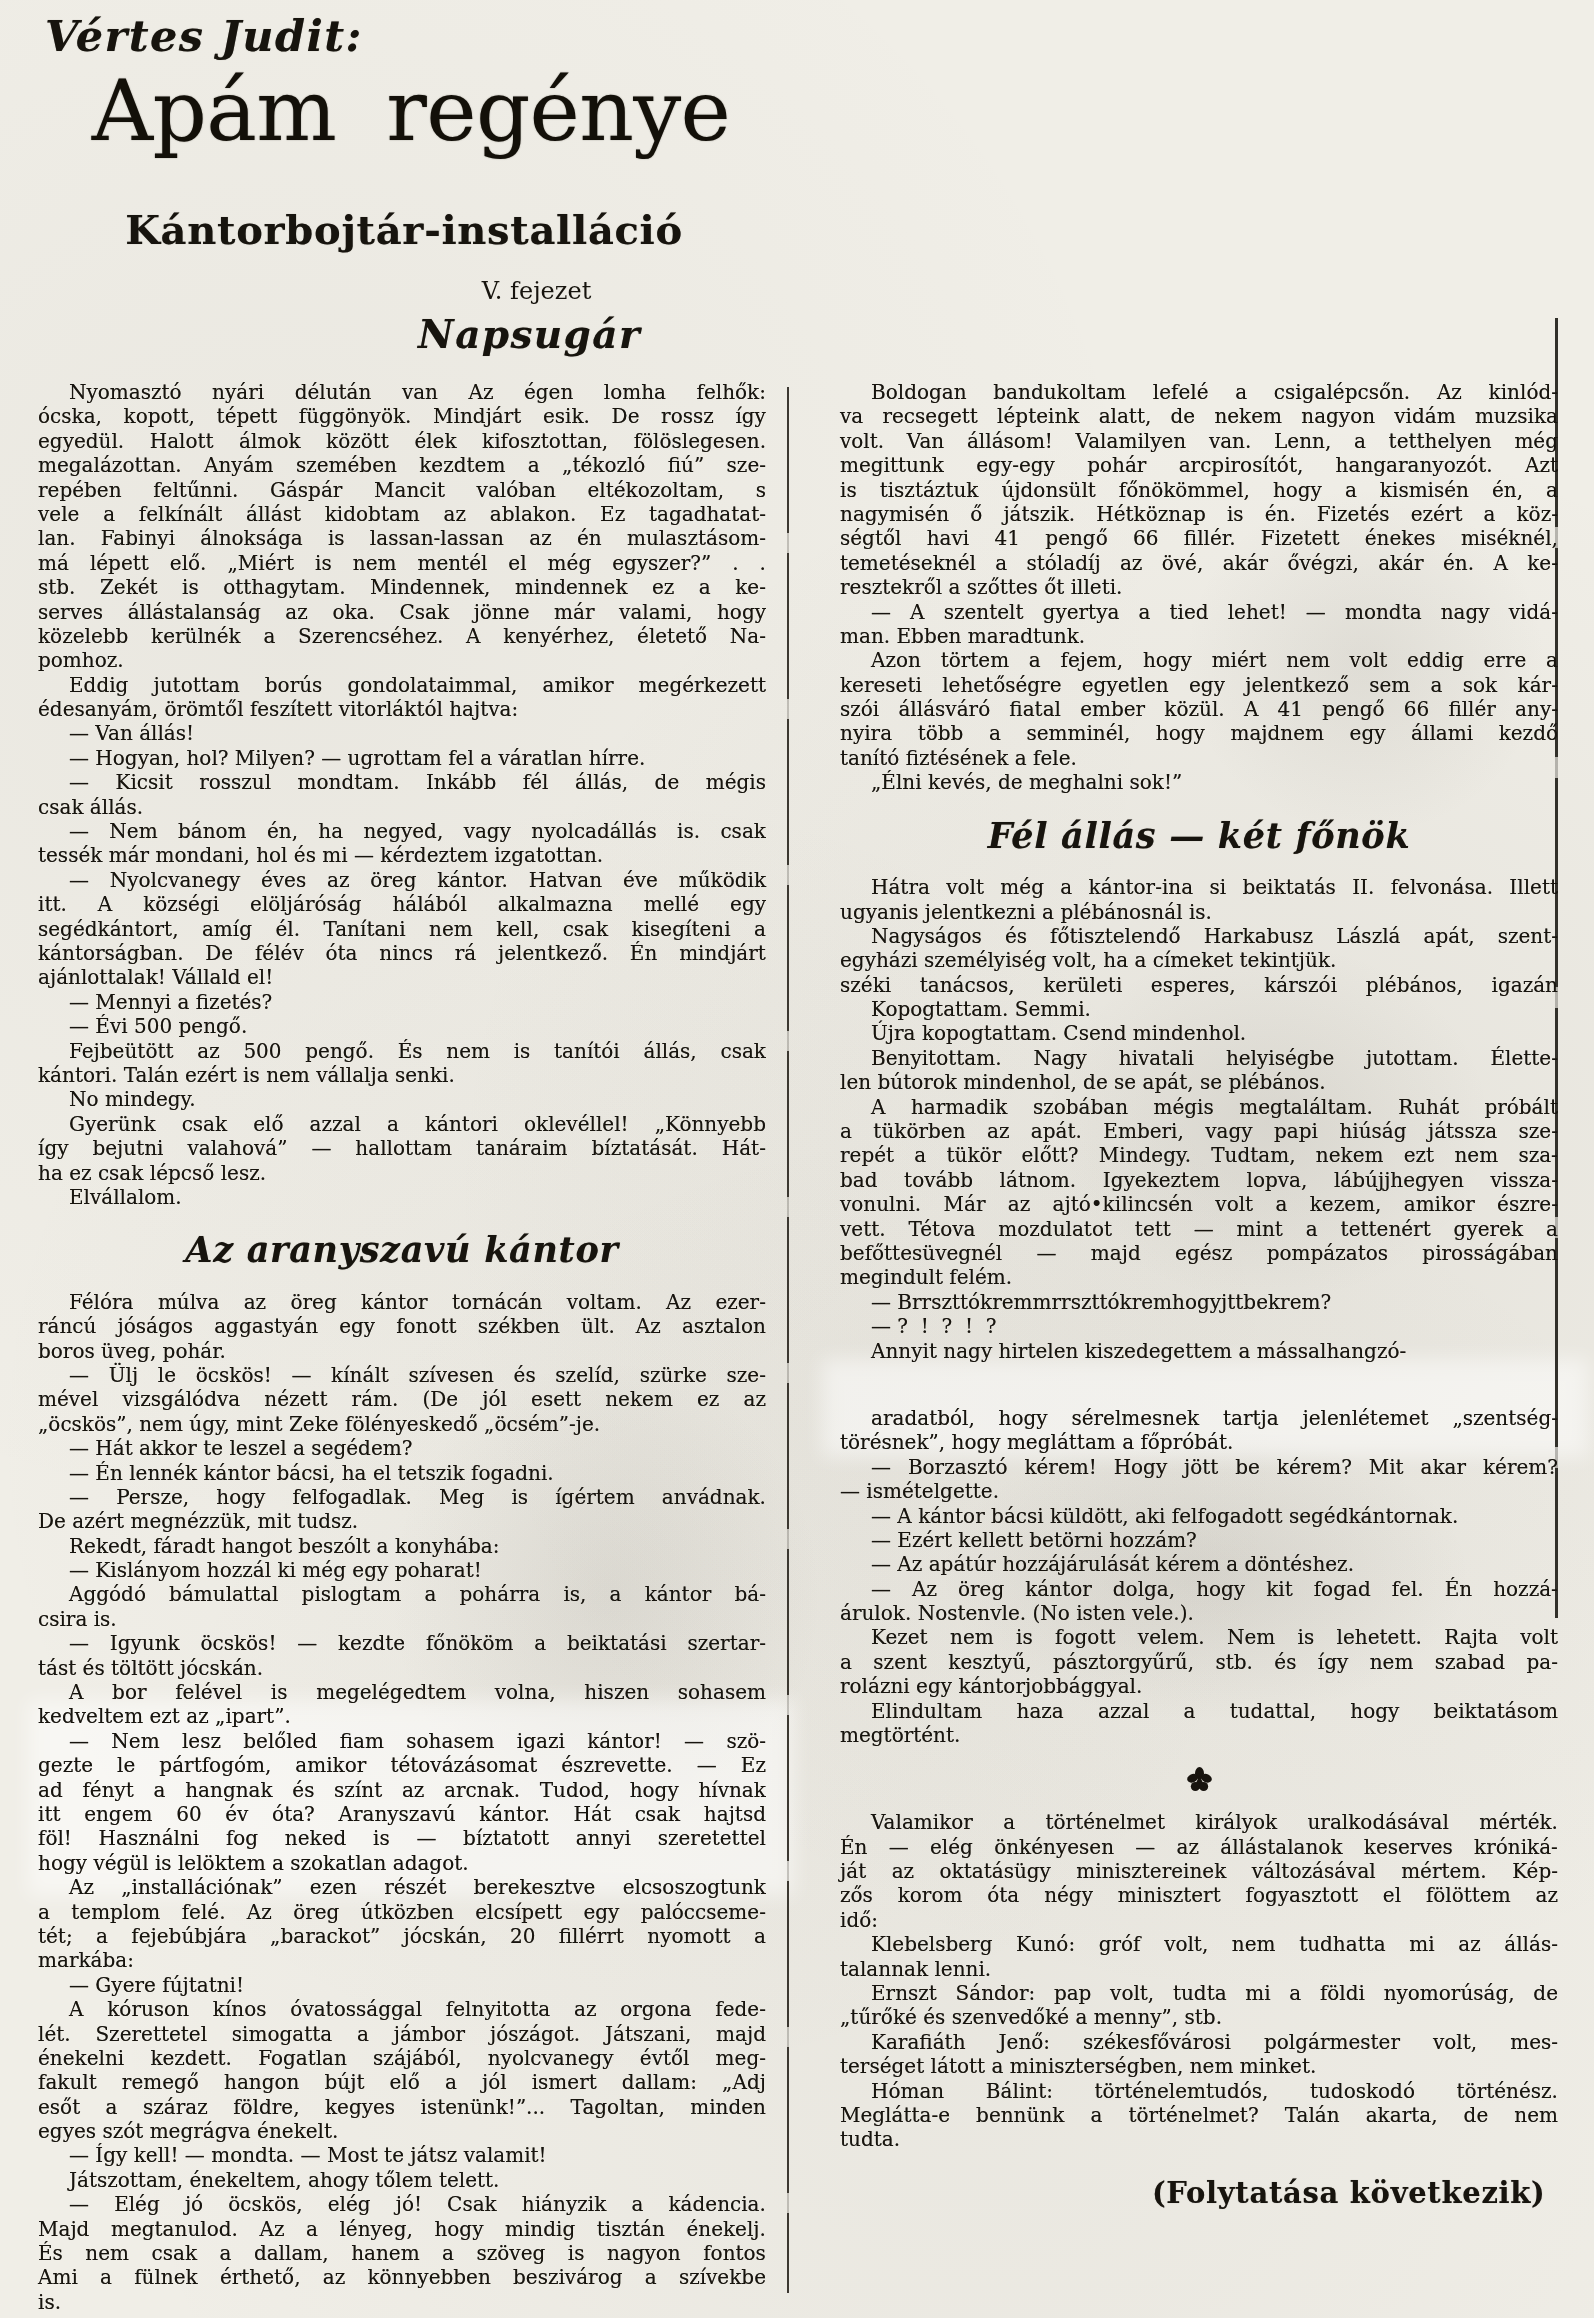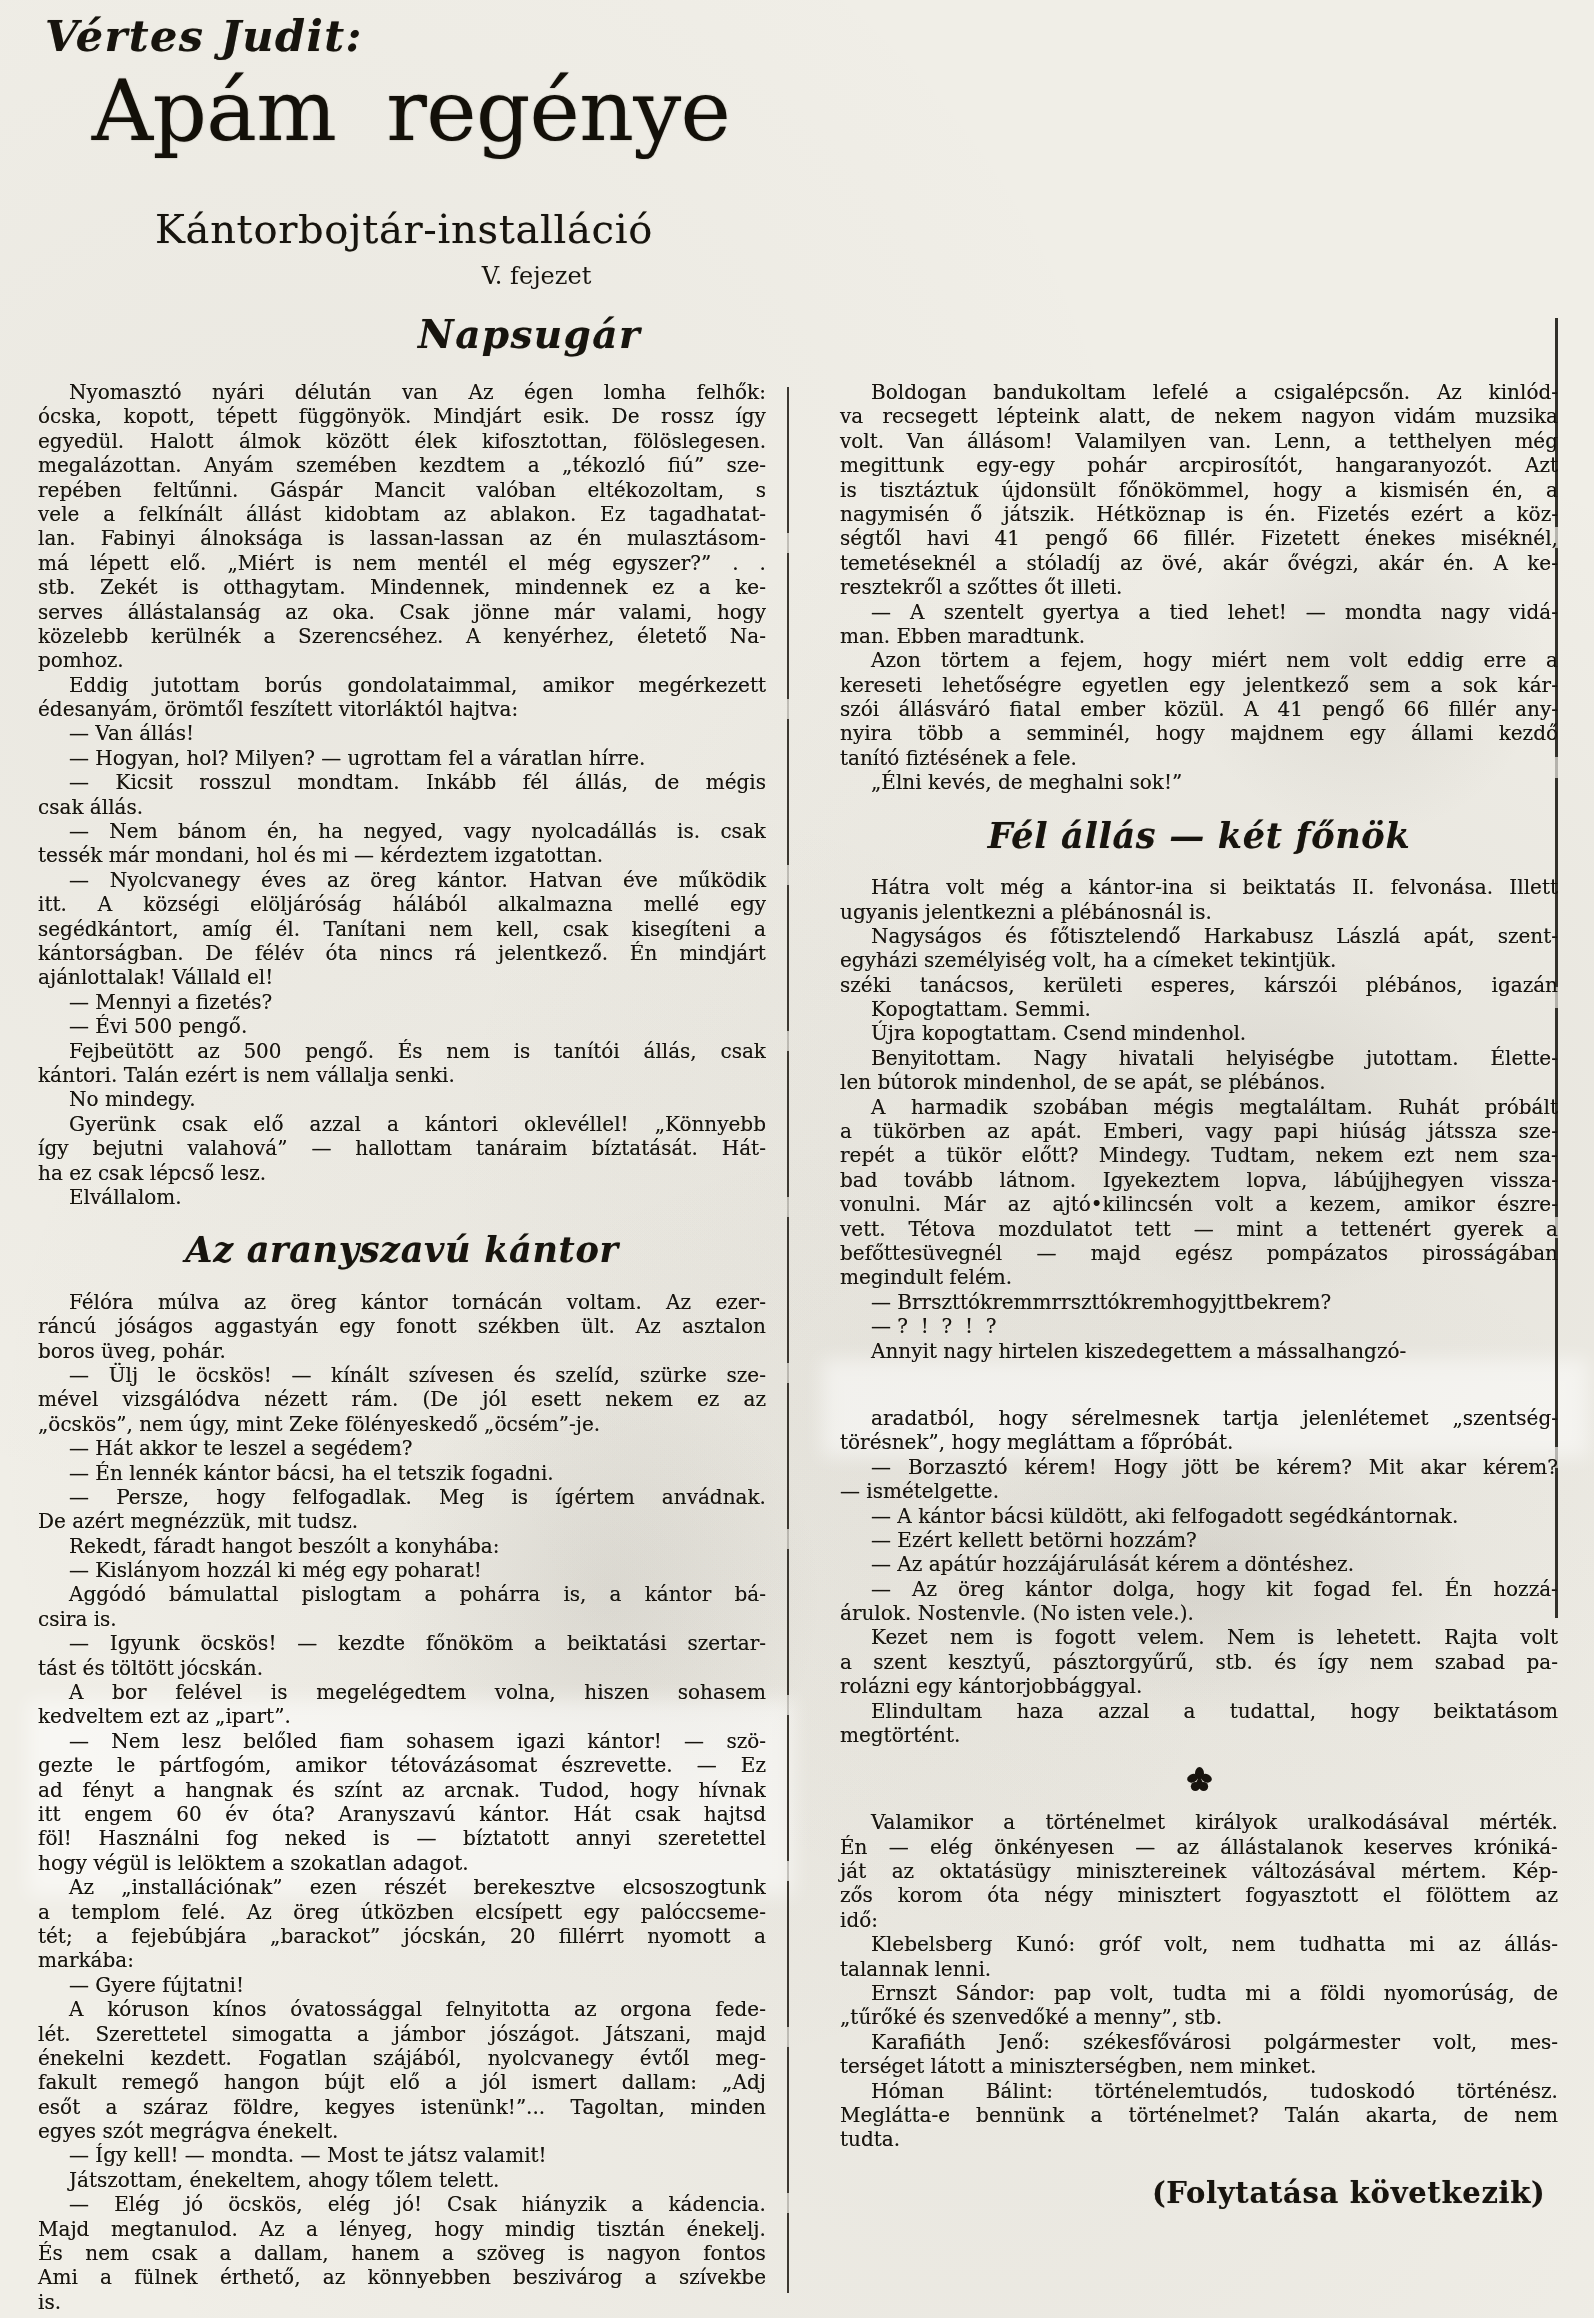--- a/index.html
+++ b/index.html
@@ -27,25 +27,25 @@
     font-style:italic;font-weight:bold;font-size:43px;letter-spacing:1.4px;
     text-shadow:0 0 0.7px rgba(20,16,10,.5);
   }
   .title{
     position:absolute;left:0;top:61px;width:822px;text-align:center;
     font-weight:normal;font-size:85px;letter-spacing:-0.7px;word-spacing:24px;
     color:#131009;text-shadow:0 0 1.4px rgba(25,20,12,.45);
   }
   .subtitle{
     position:absolute;left:0;top:206px;width:808px;text-align:center;
-    font-weight:normal;font-size:40px;letter-spacing:0.7px;
+    font-weight:bold;font-size:40px;letter-spacing:0.7px;
     text-shadow:0 0 0.7px rgba(25,20,12,.5);
   }
   .chapter{
-    position:absolute;left:188px;top:262px;width:697px;text-align:center;
+    position:absolute;left:188px;top:277px;width:697px;text-align:center;
     font-size:24px;
   }
   .napsugar{
     position:absolute;left:181px;top:311px;width:697px;text-align:center;
     font-style:italic;font-weight:bold;font-size:39px;letter-spacing:1.4px;
     text-shadow:0 0 0.7px rgba(25,20,12,.5);
   }
 
   .col{
     position:absolute;top:380px;font-size:20px;

